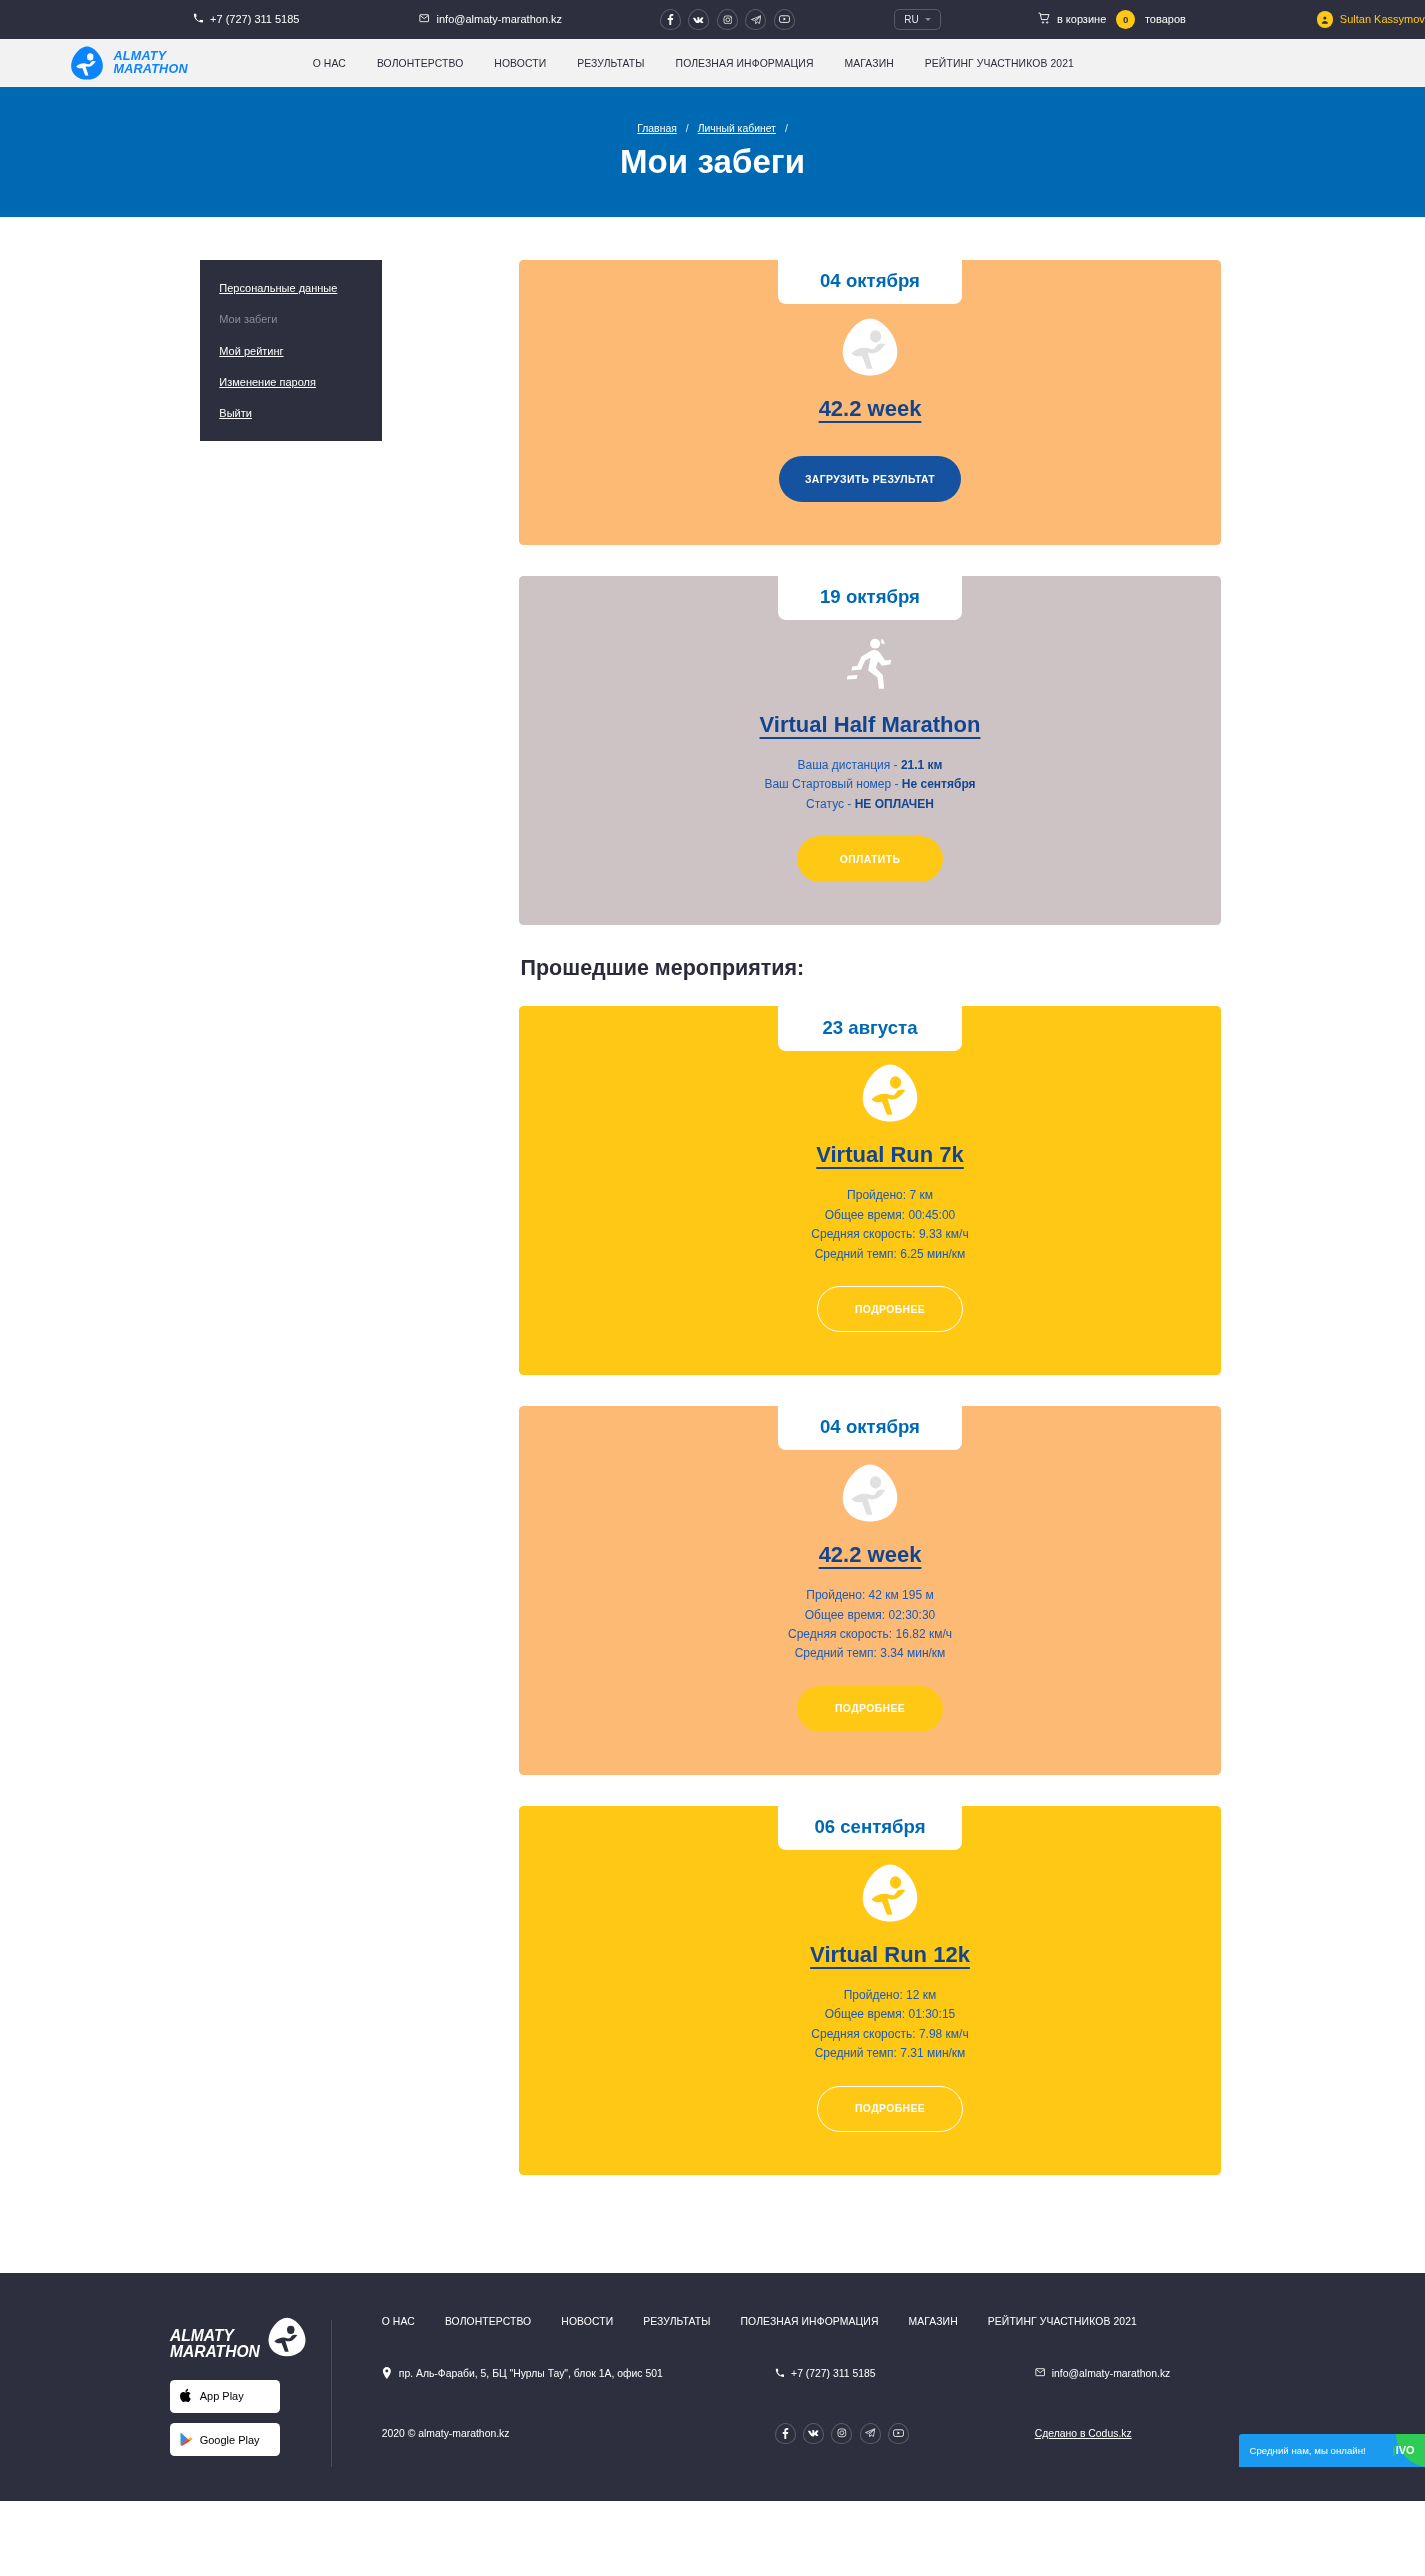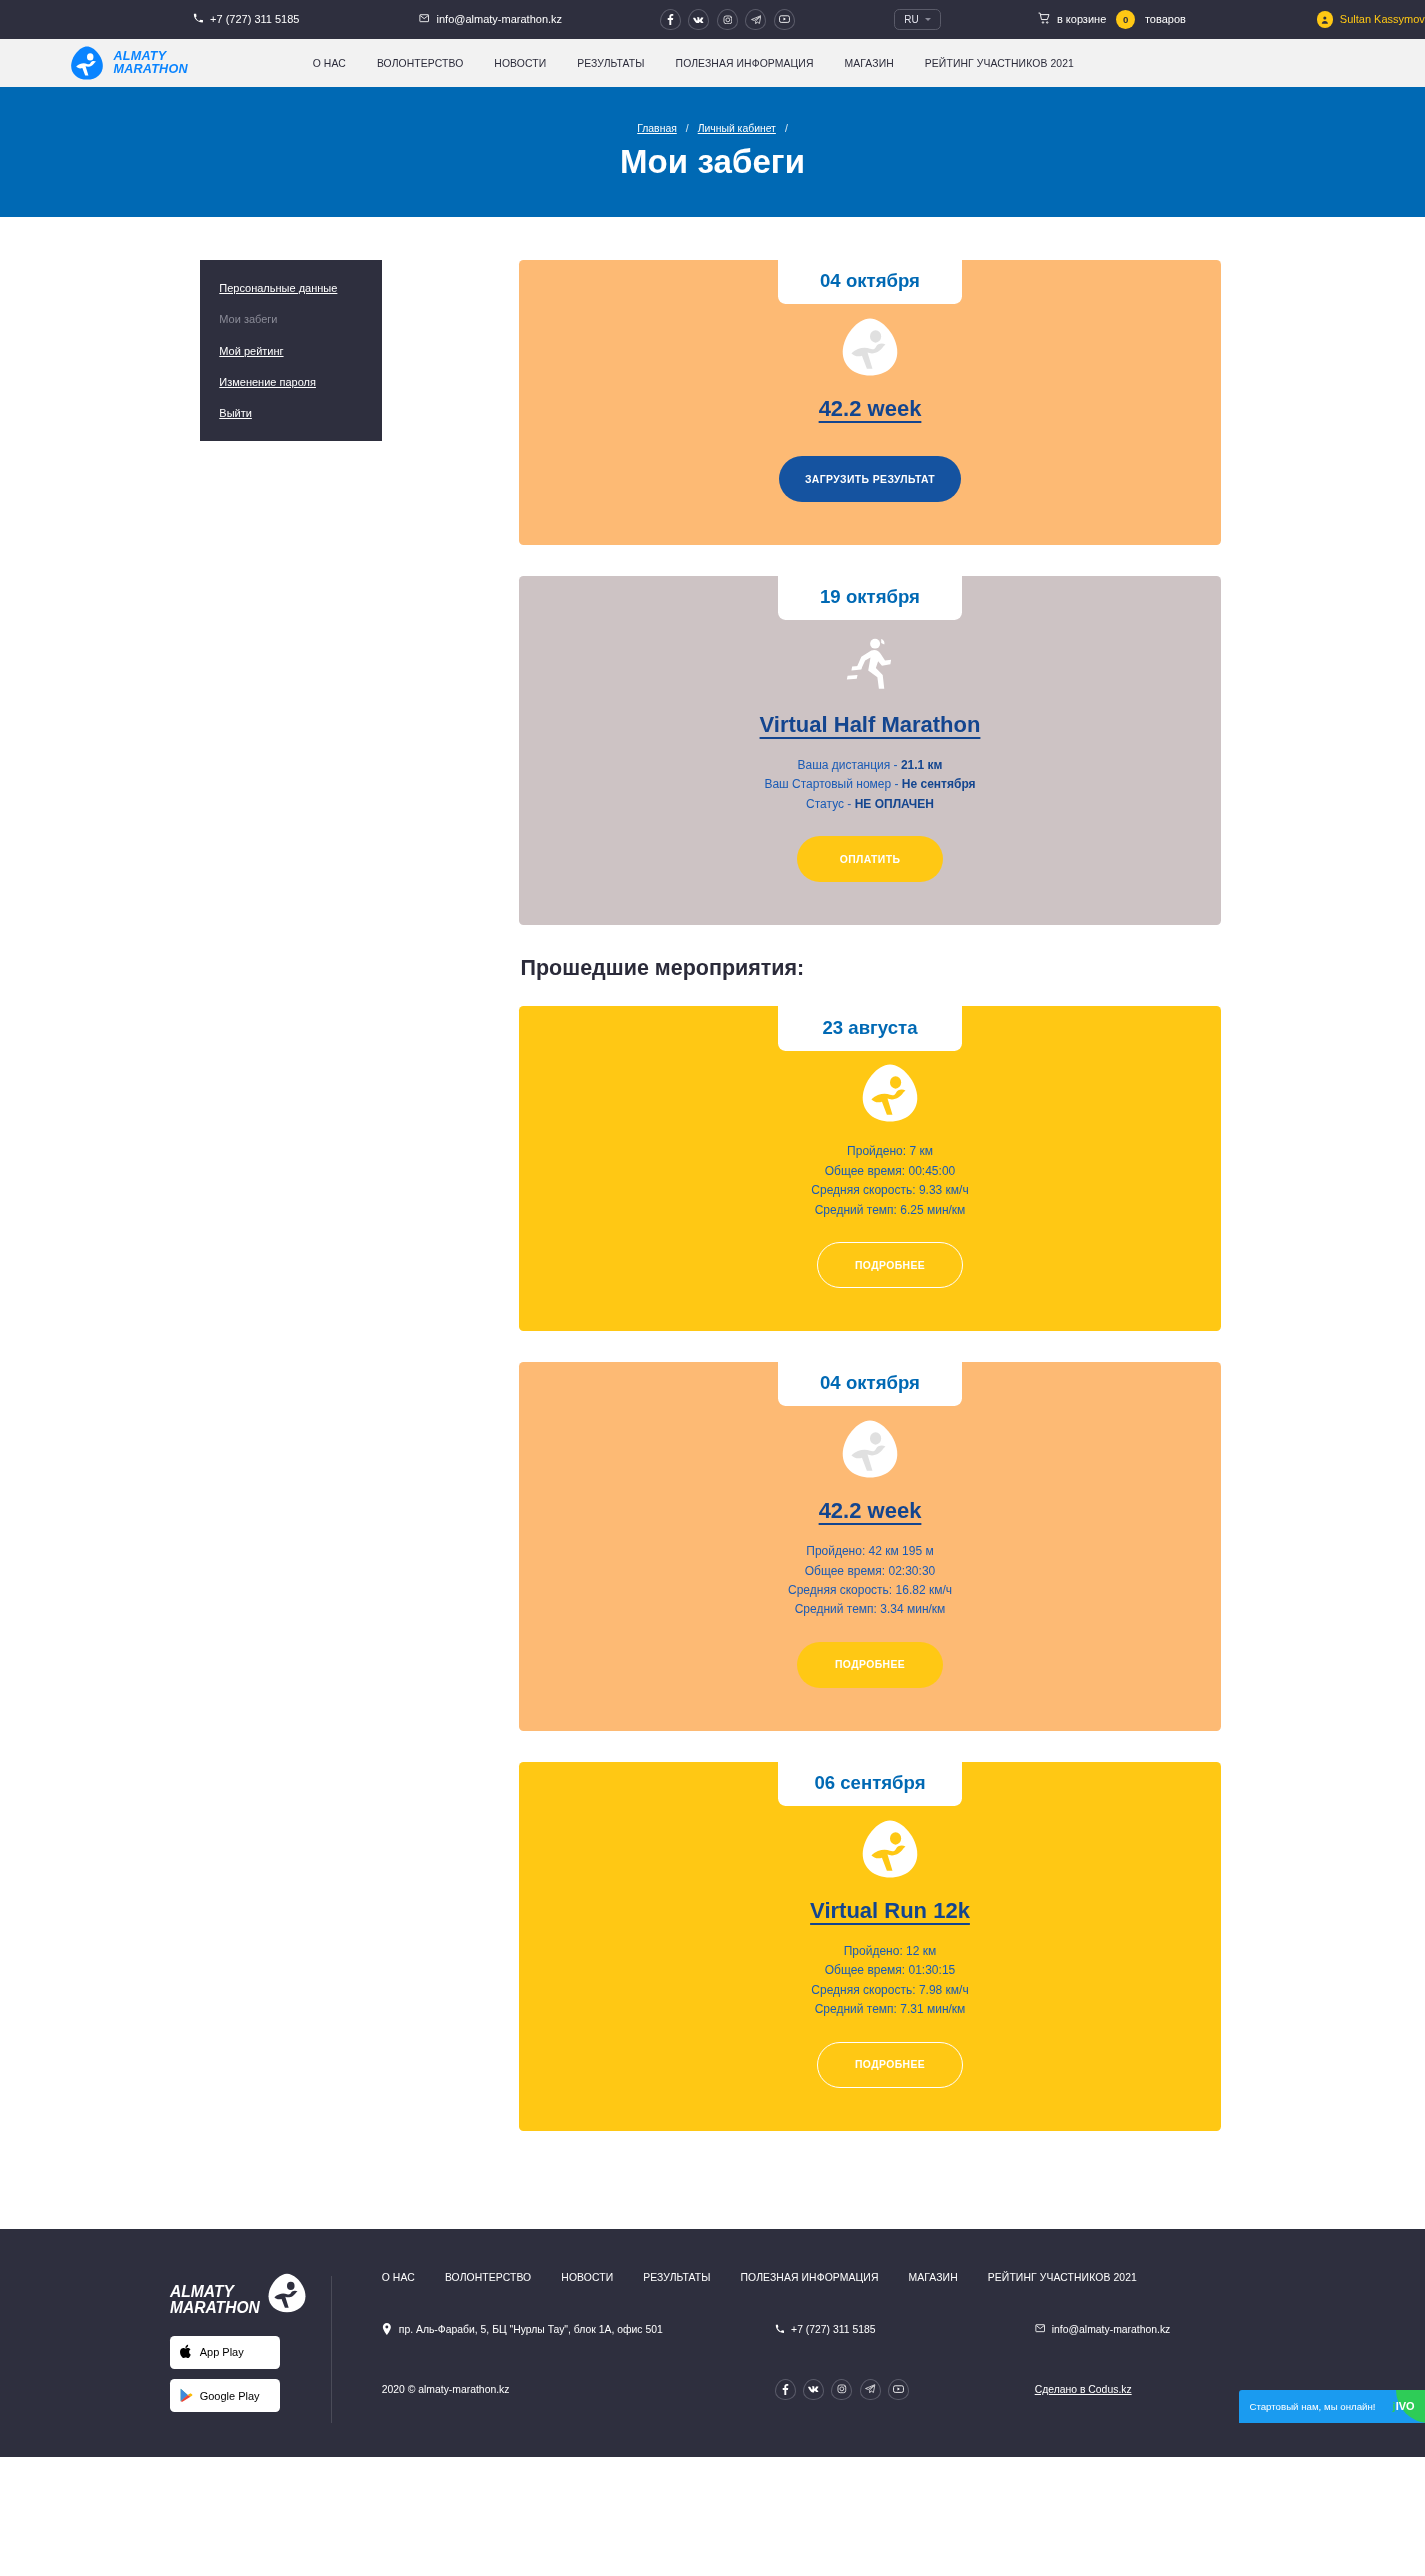--- a/index.html
+++ b/index.html
@@ -414,20 +414,21 @@
 
     <section class="card card-yellow">
       <div class="date-badge">23 августа</div>
       <div class="card-icon">
         <svg viewBox="0 0 100 100" width="62" height="62">
           <path d="M50 4C30 4 6 32 6 58c0 22 18 38 44 38s44-16 44-38C94 32 70 4 50 4z" fill="#fff"></path>
           <ellipse cx="59" cy="33" rx="9" ry="10" fill="#ffc814"></ellipse>
           <path d="M20 60c10-9 22-11 30-7 5 2 8 0 10-4 2-4 9-6 15-3-5 4-6 8-11 11-6 4-13 4-18 2l8 26h-9l-8-21c-6 2-13 1-17-4z" fill="#ffc814"></path>
         </svg>
       </div>
+      <div><a class="card-title">Virtual Run 7k</a></div>
       <div class="card-stats">
         <div><span>Пройдено: </span><span>7 км</span></div>
         <div><span>Общее время: </span><span>00:45:00</span></div>
         <div><span>Средняя скорость: </span><span>9.33 км/ч</span></div>
         <div><span>Средний темп: </span><span>6.25 мин/км</span></div>
       </div>
       <button class="btn btn-outline">ПОДРОБНЕЕ</button>
     </section>
 
     <section class="card card-grey">
@@ -581,19 +582,19 @@
               </svg>
           </a>
         </div>
         <a class="f-made">Сделано в Codus.kz</a>
       </div>
     </div>
   </div>
 
   <div class="chat-wrap">
     <div class="chat" style="top:-33px;">
-      <span>Стартовый нам, мы онлайн!</span>
+      <span>Средний нам, мы онлайн!</span>
       <span class="chat-brand"><span class="j">j</span><span>IVO</span></span>
       <span class="chat-leaf"></span>
     </div>
   </div>
 </footer>
 
 
 </body></html>

